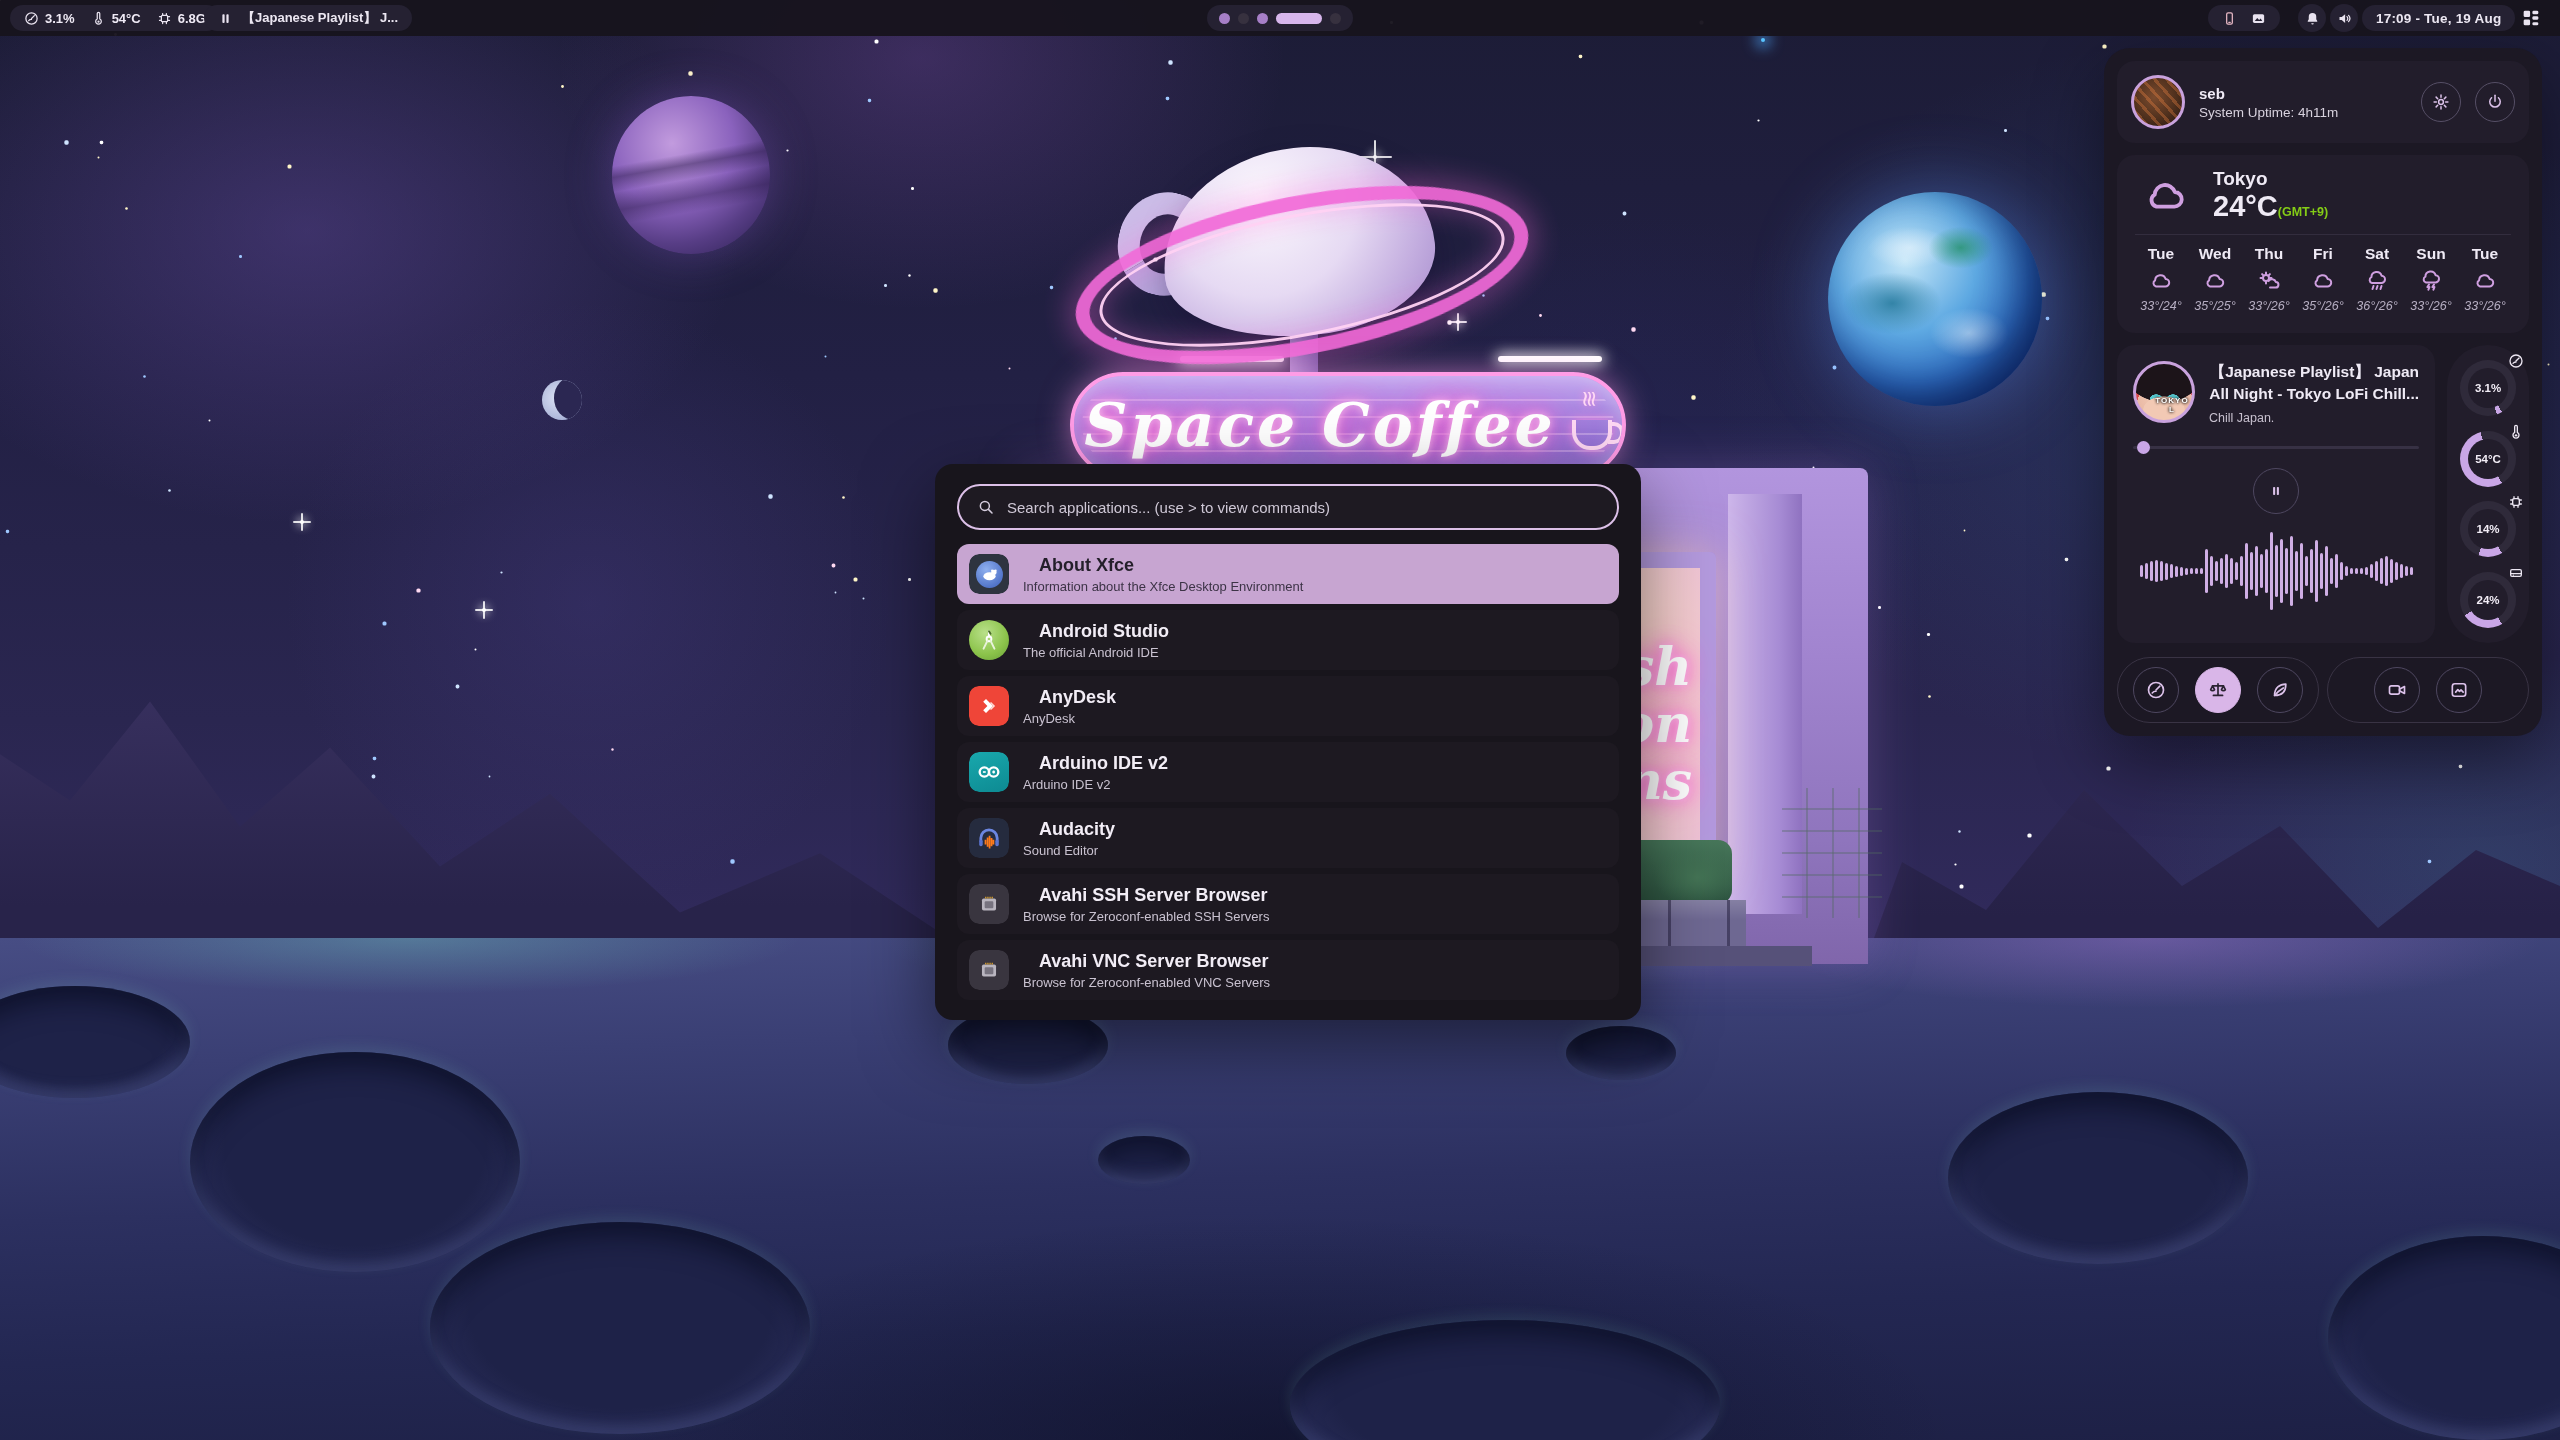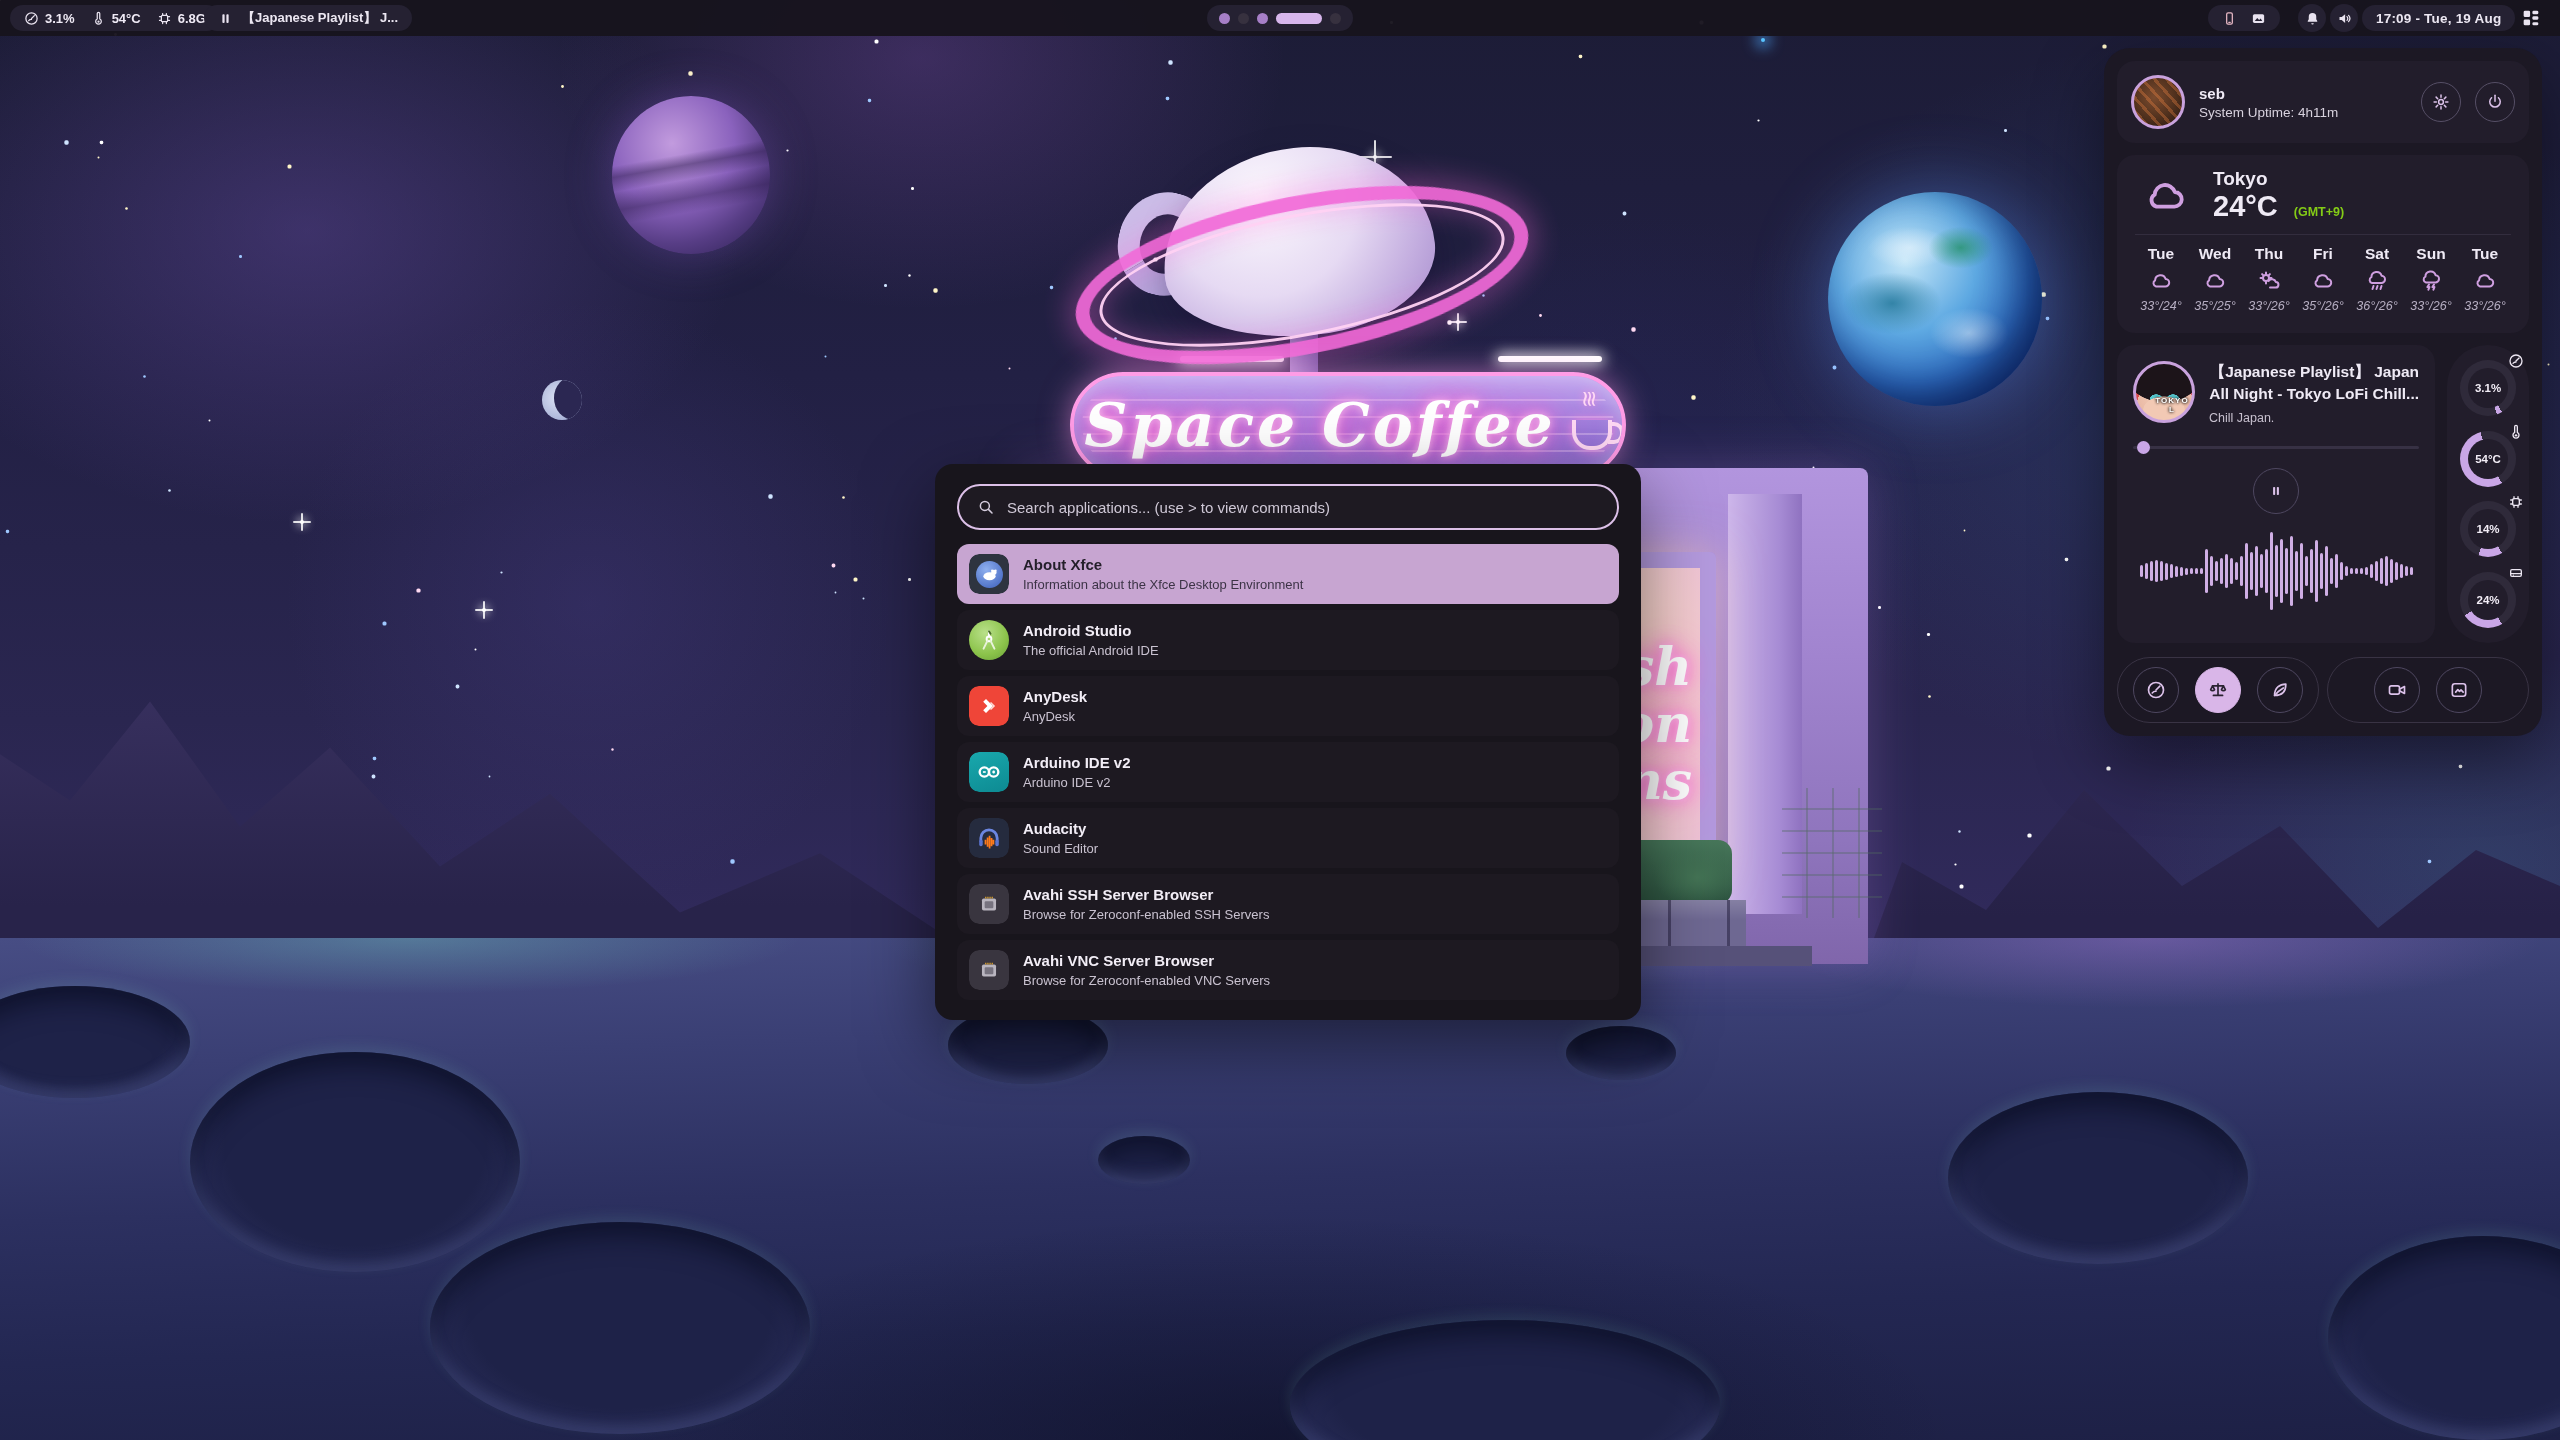--- a/index.html
+++ b/index.html
@@ -153,21 +153,21 @@
     padding:20px 22px;box-shadow:0 24px 70px rgba(0,0,0,.5);}
   #search-box{display:flex;align-items:center;gap:12px;height:46px;border:2px solid #dcc0e8;border-radius:23px;
     background:#1e1a22;padding:0 18px;}
   #search-box .ic{width:18px;height:18px;color:#d5cdde;display:inline-flex;}
   #search-input{flex:1;background:transparent;border:none;outline:none;color:#efe9f4;font-size:15px;
     font-family:"Liberation Sans",sans-serif;}
   #search-input::placeholder{color:#cfc8d6;}
   #app-list{margin-top:14px;display:flex;flex-direction:column;gap:6px;}
   .app-row{display:flex;align-items:center;gap:14px;height:60px;border-radius:12px;background:#1d1921;padding:0 12px;}
   .app-row.selected{background:#c7a5d1;}
-  .app-name{font-size:15px;font-weight:bold;color:#f2edf6;line-height:1.25;}
+  .app-name{font-size:18px;font-weight:bold;color:#f2edf6;line-height:1.25;margin-left:16px;}
   .app-desc{font-size:13px;color:#c9c2d0;margin-top:2px;}
   .app-row.selected .app-name{color:#241f2a;}
   .app-row.selected .app-desc{color:#3c3346;}
   .ai{width:40px;height:40px;border-radius:10px;flex:0 0 40px;display:flex;align-items:center;justify-content:center;overflow:hidden;}
 
   
   #sidepanel{left:2104px;top:48px;width:438px;height:688px;background:#1c1824;border-radius:26px;z-index:60;
     padding:13px;box-shadow:0 24px 70px rgba(0,0,0,.45);color:#efeaf5;}
   .card{background:#221d2b;border-radius:18px;}
   #user-card{height:82px;display:flex;align-items:center;padding:0 14px;gap:14px;}
@@ -178,21 +178,21 @@
   #user-name{font-size:15px;font-weight:bold;}
   #user-uptime{font-size:13.5px;color:#d8d2de;margin-top:3px;}
   .round-btn{width:40px;height:40px;border-radius:50%;border:1.5px solid #564f66;display:flex;align-items:center;justify-content:center;color:#dcc2ea;background:transparent;}
   .round-btn .ic{width:18px;height:18px;display:inline-flex;}
   #user-card .spacer{flex:1;}
 
   #weather-card{margin-top:12px;height:178px;padding:14px 18px 12px;}
   #weather-now{display:flex;align-items:center;gap:16px;}
   #weather-now .wicon{width:62px;height:46px;color:#cf9fe0;}
   #weather-city{font-size:19px;font-weight:bold;line-height:1.1;}
-  #weather-temp-row{display:flex;align-items:baseline;gap:16px;}
+  #weather-temp-row{display:flex;align-items:baseline;gap:0;}
   #weather-temp{font-size:29px;font-weight:bold;}
   #weather-tz{font-size:12.5px;font-weight:bold;color:#84cc16;}
   #weather-divider{height:1px;background:#332d3e;margin:11px 0 10px;}
   #forecast{display:flex;justify-content:space-between;}
   .fc-col{display:flex;flex-direction:column;align-items:center;gap:6px;width:52px;}
   .fc-day{font-size:15.5px;font-weight:bold;}
   .fc-icon{width:26px;height:24px;color:#cf9fe0;}
   .fc-temps{font-size:12.5px;color:#b5adc1;white-space:nowrap;font-style:italic;}
 
   #media-row{margin-top:12px;display:flex;gap:12px;height:298px;}

